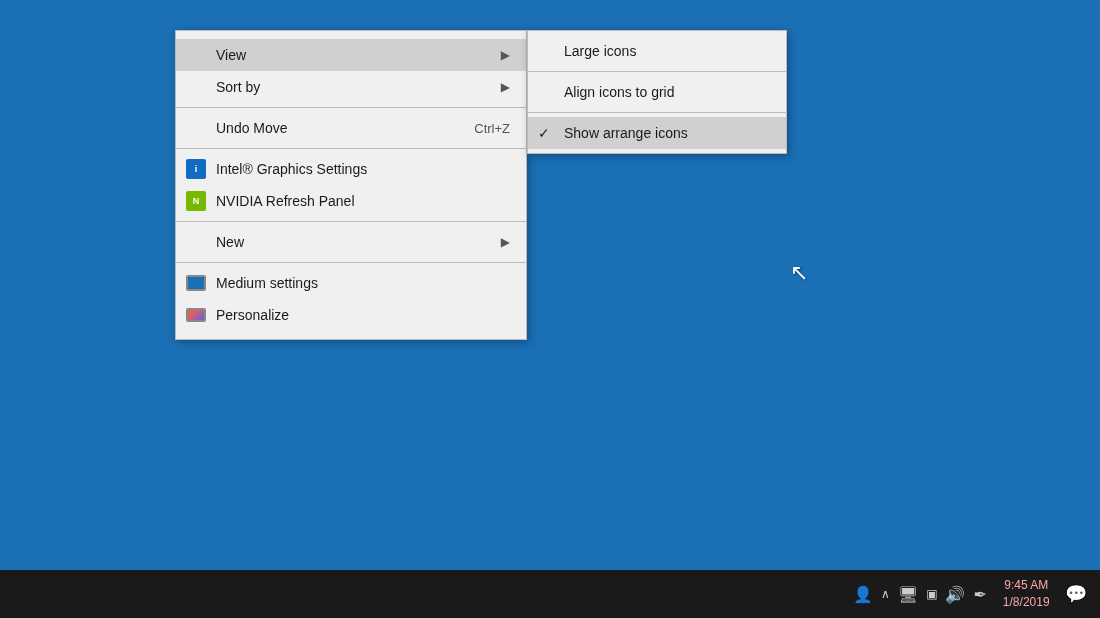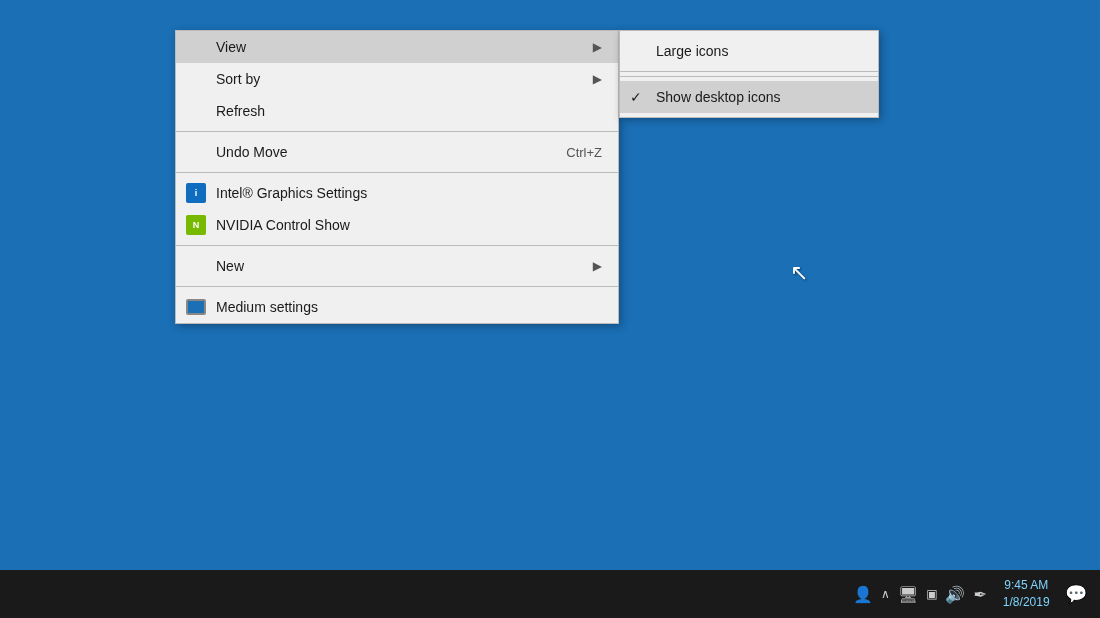--- a/index.html
+++ b/index.html
@@ -37,21 +37,21 @@
     }
 
     .tray-icon {
       color: #ccc;
       font-size: 16px;
       cursor: pointer;
     }
 
     .taskbar-clock {
       text-align: center;
-      color: #7dd3fc;
+      color: #fca5a5;
       font-size: 12px;
       line-height: 1.4;
       cursor: pointer;
       padding: 0 6px;
     }
 
     .taskbar-notification {
       color: #ccc;
       font-size: 18px;
       cursor: pointer;
@@ -64,22 +64,22 @@
       left: 175px;
       display: flex;
       flex-direction: row;
     }
 
     
     .context-menu {
       background: #f0f0f0;
       border: 1px solid #bbb;
       box-shadow: 2px 2px 8px rgba(0,0,0,0.3);
-      width: 444px;
-      padding: 0 0;
+      width: 352px;
+      padding: 8px 0;
     }
 
     .menu-item {
       display: flex;
       align-items: center;
       padding: 8px 16px 8px 40px;
       cursor: pointer;
       color: #1a1a1a;
       position: relative;
       white-space: nowrap;
@@ -233,23 +233,20 @@
     <div class="menu-item highlighted">
       <span>View</span>
       <span class="arrow">▶</span>
     </div>
 
     <div class="menu-item">
       <span>Sort by</span>
       <span class="arrow">▶</span>
     </div>
 
-    <div class="menu-item">
-      <span>Refresh</span>
-    </div>
 
     <div class="menu-separator"></div>
 
 
 
     <div class="menu-item">
       <span>Undo Move</span>
       <span class="shortcut">Ctrl+Z</span>
     </div>
 
@@ -259,58 +256,67 @@
       <span class="icon-img">
         <div class="intel-icon">i</div>
       </span>
       <span>Intel® Graphics Settings</span>
     </div>
 
     <div class="menu-item">
       <span class="icon-img">
         <div class="nvidia-icon">N</div>
       </span>
-      <span>NVIDIA Control Show</span>
+      <span>NVIDIA Refresh Panel</span>
     </div>
 
     <div class="menu-separator"></div>
 
     <div class="menu-item">
       <span>New</span>
       <span class="arrow">▶</span>
     </div>
 
     <div class="menu-separator"></div>
 
     <div class="menu-item">
       <span class="icon-img">
         <div class="display-icon"></div>
       </span>
       <span>Medium settings</span>
     </div>
 
+    <div class="menu-item">
+      <span class="icon-img">
+        <div class="personalize-icon"></div>
+      </span>
+      <span>Personalize</span>
+    </div>
   </div>
 
   <div class="submenu">
 
     <div class="submenu-item">
       <span>Large icons</span>
     </div>
 
 
 
     <div class="submenu-separator"></div>
 
 
+    <div class="submenu-item">
+      <span>Align icons to grid</span>
+    </div>
 
     <div class="submenu-separator"></div>
 
     <div class="submenu-item highlighted" style="padding-left:36px;">
       <span class="check-mark">✓</span>
-      <span>Show desktop icons</span>
+      <span>Show arrange icons</span>
     </div>
   </div>
 </div>
 
 <div class="cursor-icon">↖</div>
 
 <div class="taskbar">
   <div class="taskbar-system-tray">
     <span class="tray-icon">👤</span>
     <span class="tray-icon" style="font-size:12px;">∧</span>

